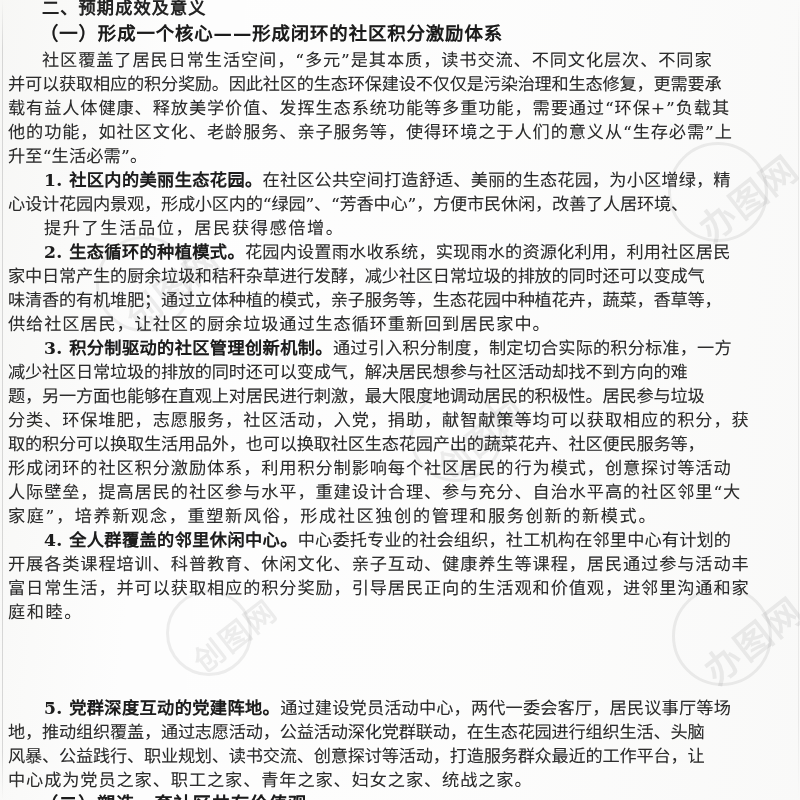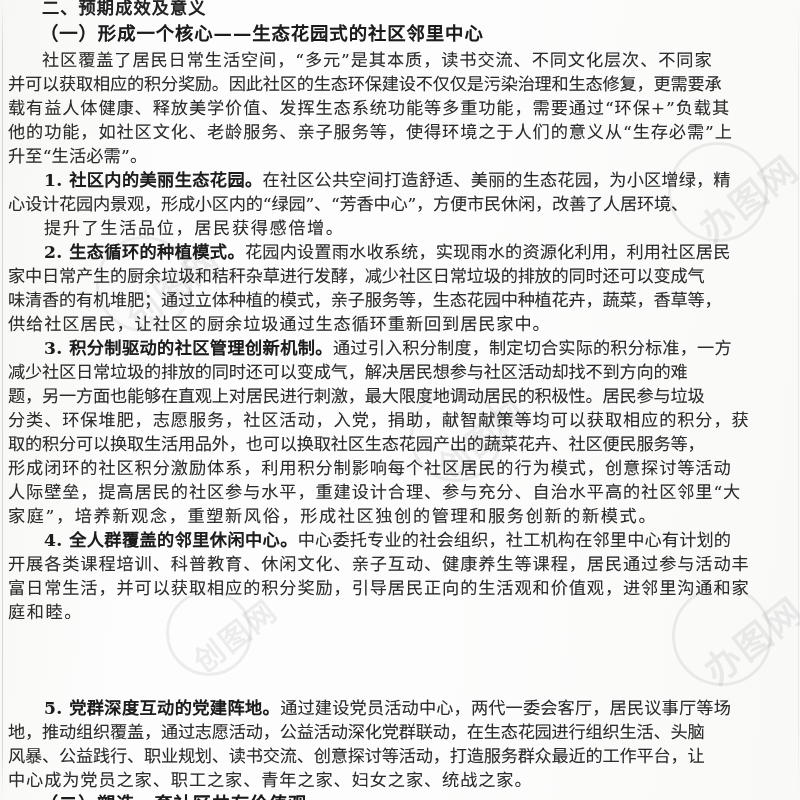--- a/index.html
+++ b/index.html
@@ -168,21 +168,21 @@
     <div class="wm-ring" style="left:166px; top:590px; width:86px; height:86px;"></div>
   </div>
 
   <div class="textblock">
 
     <div class="line heading-main col scan-soft" style="top:-4px; padding-left:42px;">
       <span class="run">二、预期成效及意义</span>
     </div>
 
     <div class="line heading-sub col scan-soft" style="top:22px; padding-left:40px;">
-      <span class="run">（一）形成一个核心——生态花园式的社区邻里中心</span>
+      <span class="run">（一）形成一个核心——形成闭环的社区积分激励体系</span>
     </div>
 
     <div class="line col scan-soft just" style="top:48px; padding-left:42px;">
       <span class="run">社区覆盖了居民日常生活空间，“多元”是其本质，读书交流、不同文化层次、不同家</span>
     </div>
     <div class="line col scan-soft tight" style="top:72px; padding-left:8px;">
       <span class="run">并可以获取相应的积分奖励。因此社区的生态环保建设不仅仅是污染治理和生态修复，更需要承</span>
     </div>
     <div class="line col scan-soft just" style="top:96px; padding-left:8px;">
       <span class="run">载有益人体健康、释放美学价值、发挥生态系统功能等多重功能，需要通过“环保+”负载其</span>

